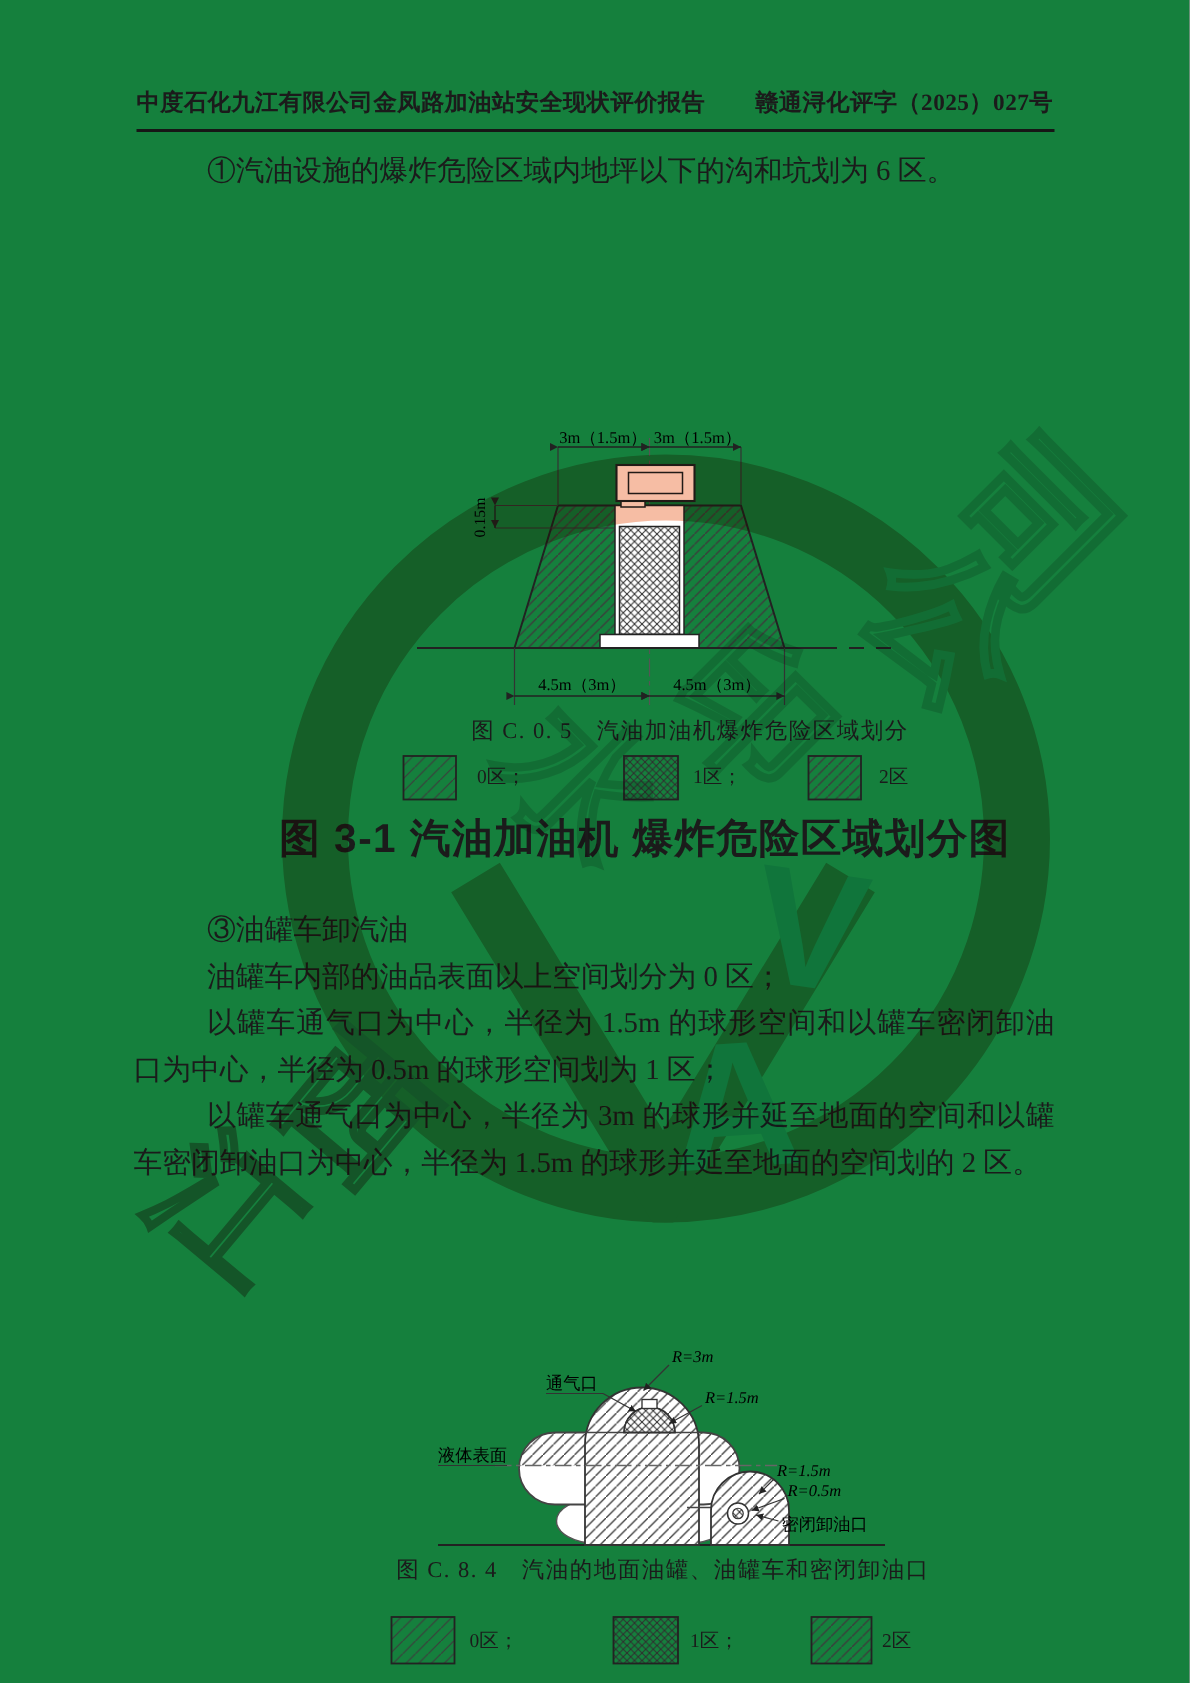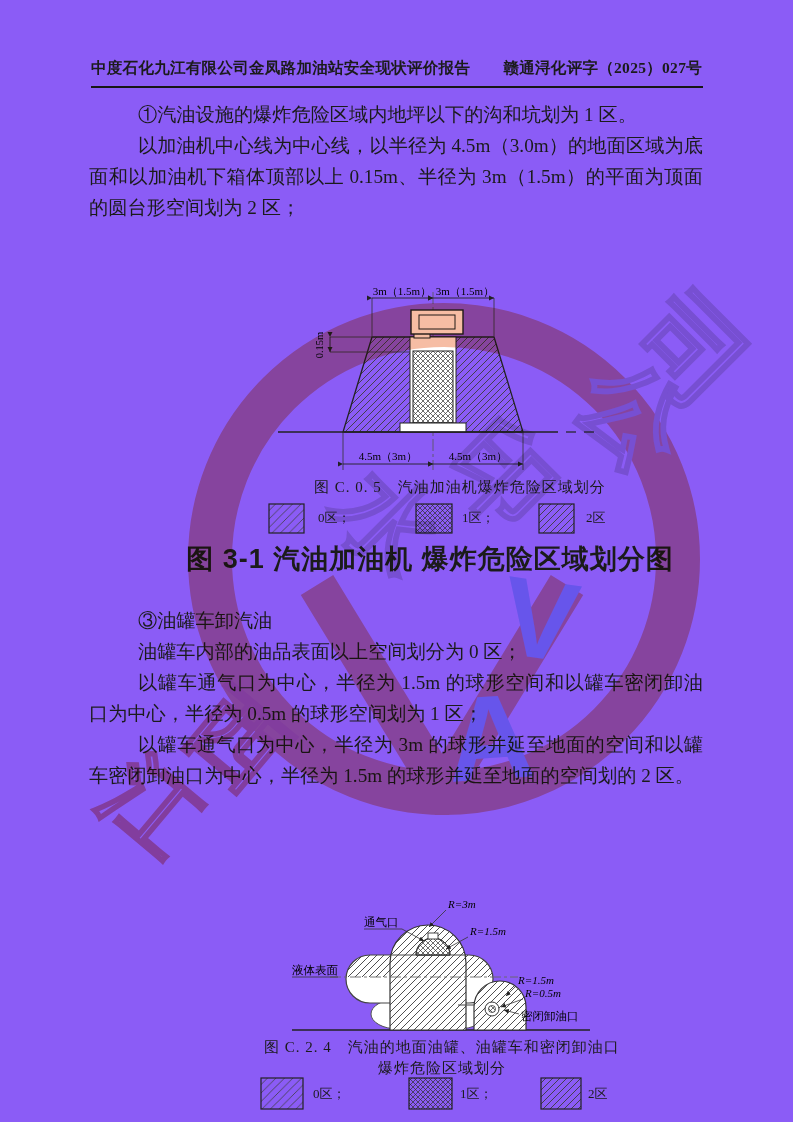--- a/index.html
+++ b/index.html
@@ -1,18 +1,18 @@
 <!DOCTYPE html>
 <html><head>
 <meta charset="utf-8">
 <style>
   * { margin:0; padding:0; box-sizing:border-box; }
   html,body { background:#888; }
   #page {
-    position:relative; width:793px; height:1122px; background:#8b5cf6;
+    position:relative; width:793px; height:1122px; background:#15803d;
     margin:0 auto; overflow:hidden;
     font-family:"Liberation Serif","DejaVu Serif",serif; color:#1b1b1b;
   }
   
   .hdr { position:absolute; top:58px; font-size:15.5px; font-weight:bold; letter-spacing:0.3px; white-space:nowrap; }
   #hdr-left { left:91px; }
   #hdr-right { right:91px; }
   #hdr-rule { position:absolute; left:91px; top:86px; width:612px; height:2px; background:#161616; }
   
   .tblock { position:absolute; left:89px; width:614px; font-size:19.2px; line-height:31px; text-align:justify; }
@@ -50,22 +50,21 @@
 </head>
 <body>
 
 <div id="page">
 
   <div id="hdr-left" class="hdr">中度石化九江有限公司金凤路加油站安全现状评价报告</div>
   <div id="hdr-right" class="hdr">赣通浔化评字（2025）027号</div>
   <div id="hdr-rule"></div>
 
   <div id="block1" class="tblock">
-    <p>①汽油设施的爆炸危险区域内地坪以下的沟和坑划为 1 区。</p>
-    <p>以加油机中心线为中心线，以半径为 4.5m（3.0m）的地面区域为底面和以加油机下箱体顶部以上 0.15m、半径为 3m（1.5m）的平面为顶面的圆台形空间划为 2 区；</p>
+    <p>①汽油设施的爆炸危险区域内地坪以下的沟和坑划为 6 区。</p>
   </div>
 
   <svg id="fig1-svg" class="figsvg" width="368" height="192" viewBox="0 0 368 192">
     <defs>
       <pattern id="hz2" width="7" height="7" patternUnits="userSpaceOnUse">
         <path d="M-1,8 L8,-1" stroke="#3c3c3c" stroke-width="0.9"></path>
       </pattern>
       <pattern id="hz0" width="8.5" height="8.5" patternUnits="userSpaceOnUse">
         <path d="M-1,9.5 L9.5,-1" stroke="#3c3c3c" stroke-width="0.8"></path>
       </pattern>
@@ -184,22 +183,21 @@
     <line x1="14" y1="84" x2="60" y2="84" stroke="#333" stroke-width="0.8"></line>
     <text x="240" y="91" font-size="11" font-style="italic">R=1.5m</text>
     <line x1="238" y1="93" x2="228" y2="103" stroke="#333" stroke-width="0.8" marker-end="url(#arr)"></line>
     <text x="247" y="104" font-size="11" font-style="italic">R=0.5m</text>
     <line x1="245" y1="106" x2="223" y2="114" stroke="#333" stroke-width="0.8" marker-end="url(#arr)"></line>
     <text x="243" y="127" font-size="11.5">密闭卸油口</text>
     <line x1="241" y1="121" x2="226" y2="117" stroke="#333" stroke-width="0.8" marker-end="url(#arr)"></line>
   </svg>
 
   <div id="fig2-cap">
-    <div>图 C. 2. 4　汽油的地面油罐、油罐车和密闭卸油口</div>
-    <div>爆炸危险区域划分</div>
+    <div>图 C. 8. 4　汽油的地面油罐、油罐车和密闭卸油口</div>
   </div>
 
   <div class="leg-item" style="left:260px; top:1077px;">
     <svg width="44" height="33">
         <rect x="1" y="1" width="42" height="31" fill="url(#hz0)" stroke="#222" stroke-width="1.2"></rect>
       </svg>
   </div>
   <div class="leg-label" style="left:313px; top:1085px;">0区；</div>
   <div class="leg-item" style="left:408px; top:1077px;">
     <svg width="45" height="33">

